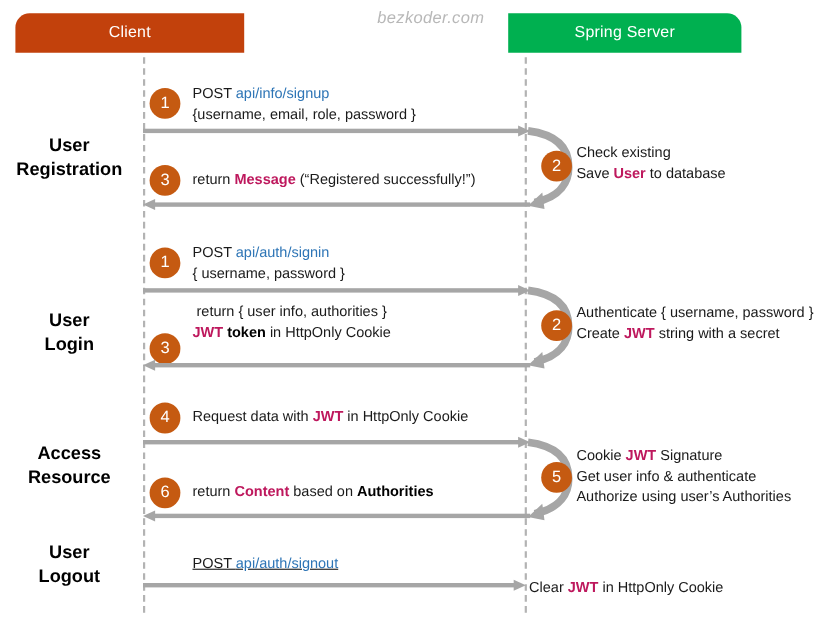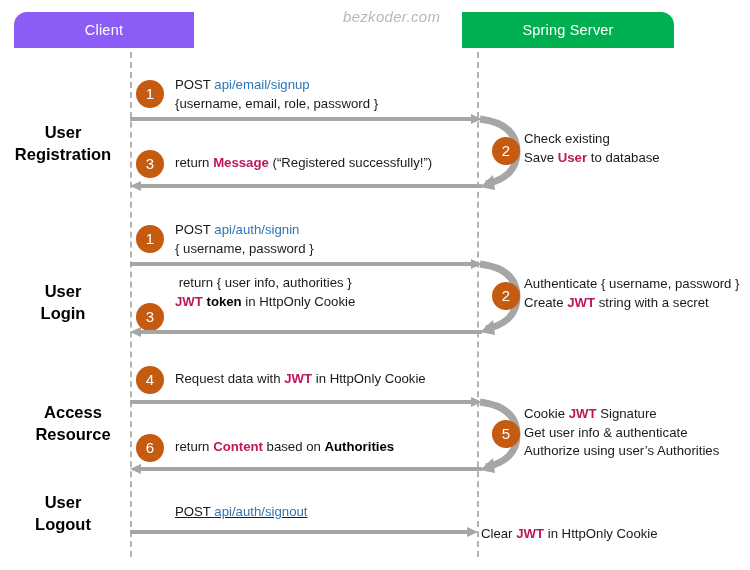--- a/index.html
+++ b/index.html
@@ -26,22 +26,22 @@
     line-height: 36px;
     text-align: center;
     color: #ffffff;
     font-size: 14.5px;
     letter-spacing: .2px;
     white-space: nowrap;
   }
   .actor-client {
     left: 14px;
     top: 12px;
-    width: 180px;
-    background: #8b5cf6;
+    width: 208px;
+    background: #c2410c;
     border-top-left-radius: 13px;
   }
   .actor-server {
     left: 462px;
     top: 12px;
     width: 212px;
     background: #00B050;
     border-top-right-radius: 13px;
   }
 
@@ -160,33 +160,33 @@
   <div class="lifeline lifeline-server"></div>
 
   <div class="section-label" style="top:122px;">
     <div>User</div>
     <div>Registration</div>
   </div>
   <div class="section-label" style="top:281px;">
     <div>User</div>
     <div>Login</div>
   </div>
-  <div class="section-label" style="top:402px;padding-left:10px;">
+  <div class="section-label" style="top:402px;">
     <div>Access</div>
     <div>Resource</div>
   </div>
   <div class="section-label" style="top:492px;">
     <div>User</div>
     <div>Logout</div>
   </div>
 
   <div class="badge" style="left:136px; top:80px;">1</div>
   <div class="msg" style="left:175px; top:76px;">
     <span class="ln">
-      <span>POST </span><span class="k-url">api/email/signup</span>
+      <span>POST </span><span class="k-url">api/info/signup</span>
     </span>
     <span class="ln">{username, email, role, password }</span>
   </div>
   <div class="arrow to-right" style="left:130px; top:116px; width:352px;">
     <div class="shaft"></div>
       <div class="head"></div>
   </div>
 
   <div class="selfloop" style="top:113px;">
     <svg width="52" height="78" viewBox="0 0 52 78">

